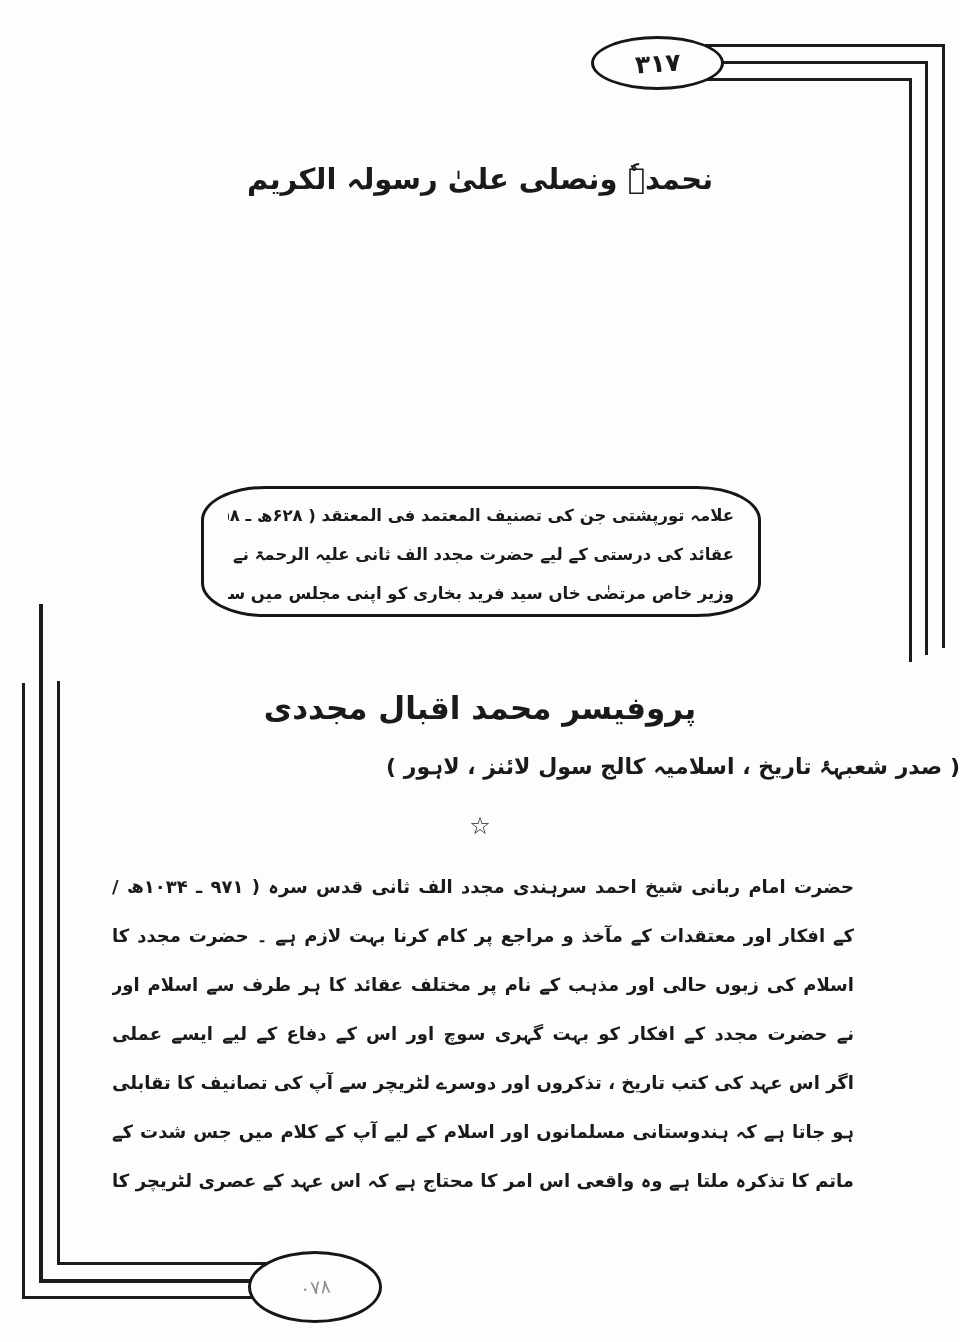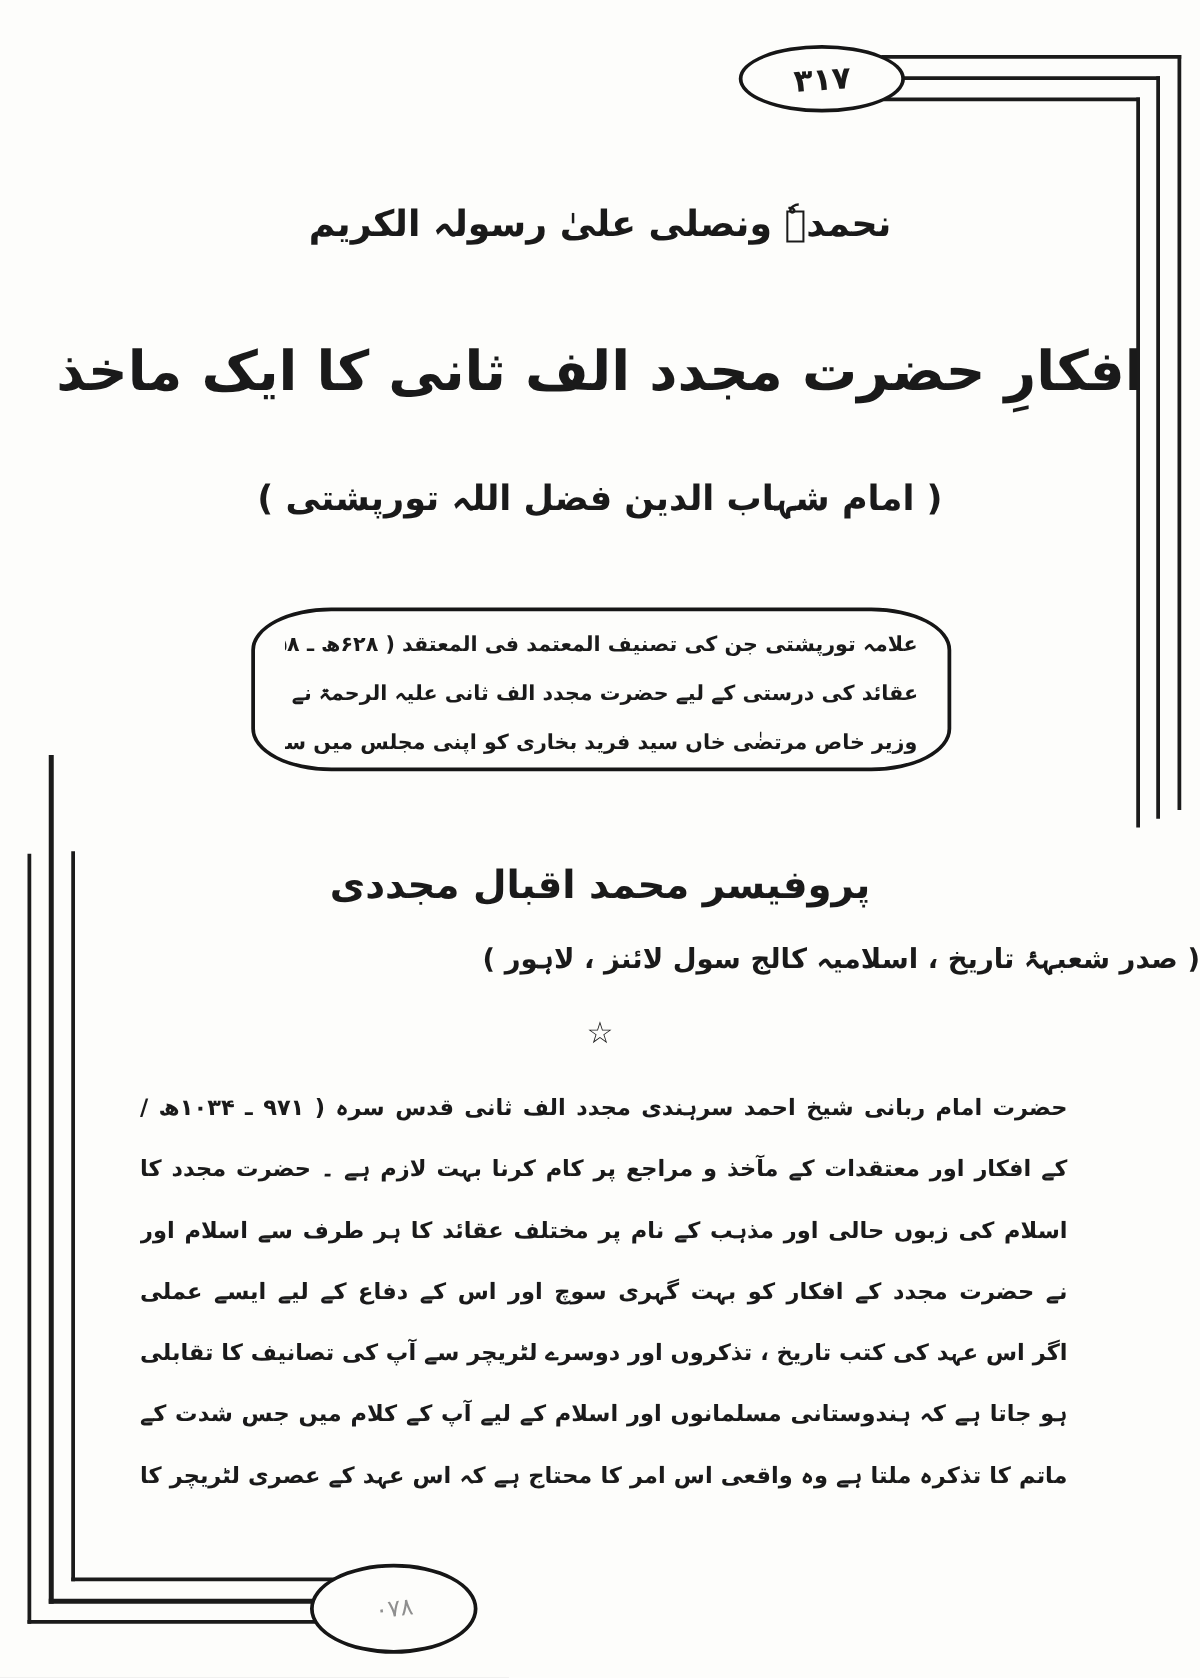--- a/index.html
+++ b/index.html
@@ -69,22 +69,20 @@
   <div class="ln" style="left:942px;top:44px;width:3px;height:604px;"></div>
   <div class="ln" style="left:925px;top:61px;width:3px;height:594px;"></div>
   <div class="ln" style="left:909px;top:78px;width:3px;height:584px;"></div>
 
   <div class="oval top-oval">
     <span>۳۱۷</span>
   </div>
 
   <div class="centered bismillah-2">نحمدہٗ ونصلی علیٰ رسولہ الکریم</div>
 
-  <div class="centered main-title">افکارِ حضرت مجدد الف ثانی کا ایک ماخذ</div>
-  <div class="centered sub-title">( امام شہاب الدین فضل اللہ تورپشتی )</div>
 
   <div class="note-box">
     <div class="note-line">علامہ تورپشتی جن کی تصنیف المعتمد فی المعتقد ( ۶۲۸ھ ـ ۶۵۸ھ ) کو</div>
     <div class="note-line">عقائد کی درستی کے لیے حضرت مجدد الف ثانی علیہ الرحمۃ نے جہاں گیر بادشاہ کے</div>
     <div class="note-line">وزیر خاص مرتضٰی خاں سید فرید بخاری کو اپنی مجلس میں سماعت کی تاکید فرمائی تھی :</div>
   </div>
 
   <div class="centered author-name">پروفیسر محمد اقبال مجددی</div>
   <div class="centered author-affil">( صدر شعبہۂ تاریخ ، اسلامیہ کالج سول لائنز ، لاہور )</div>
 

